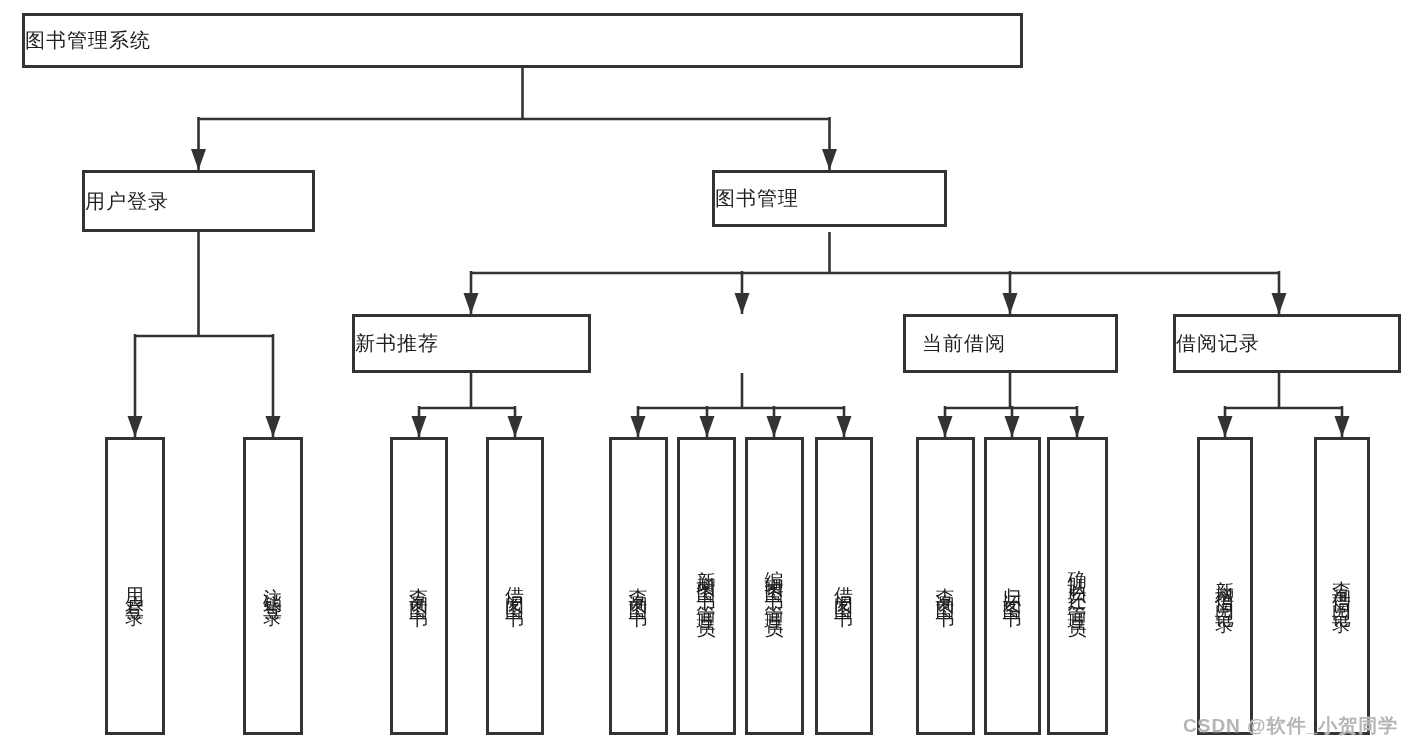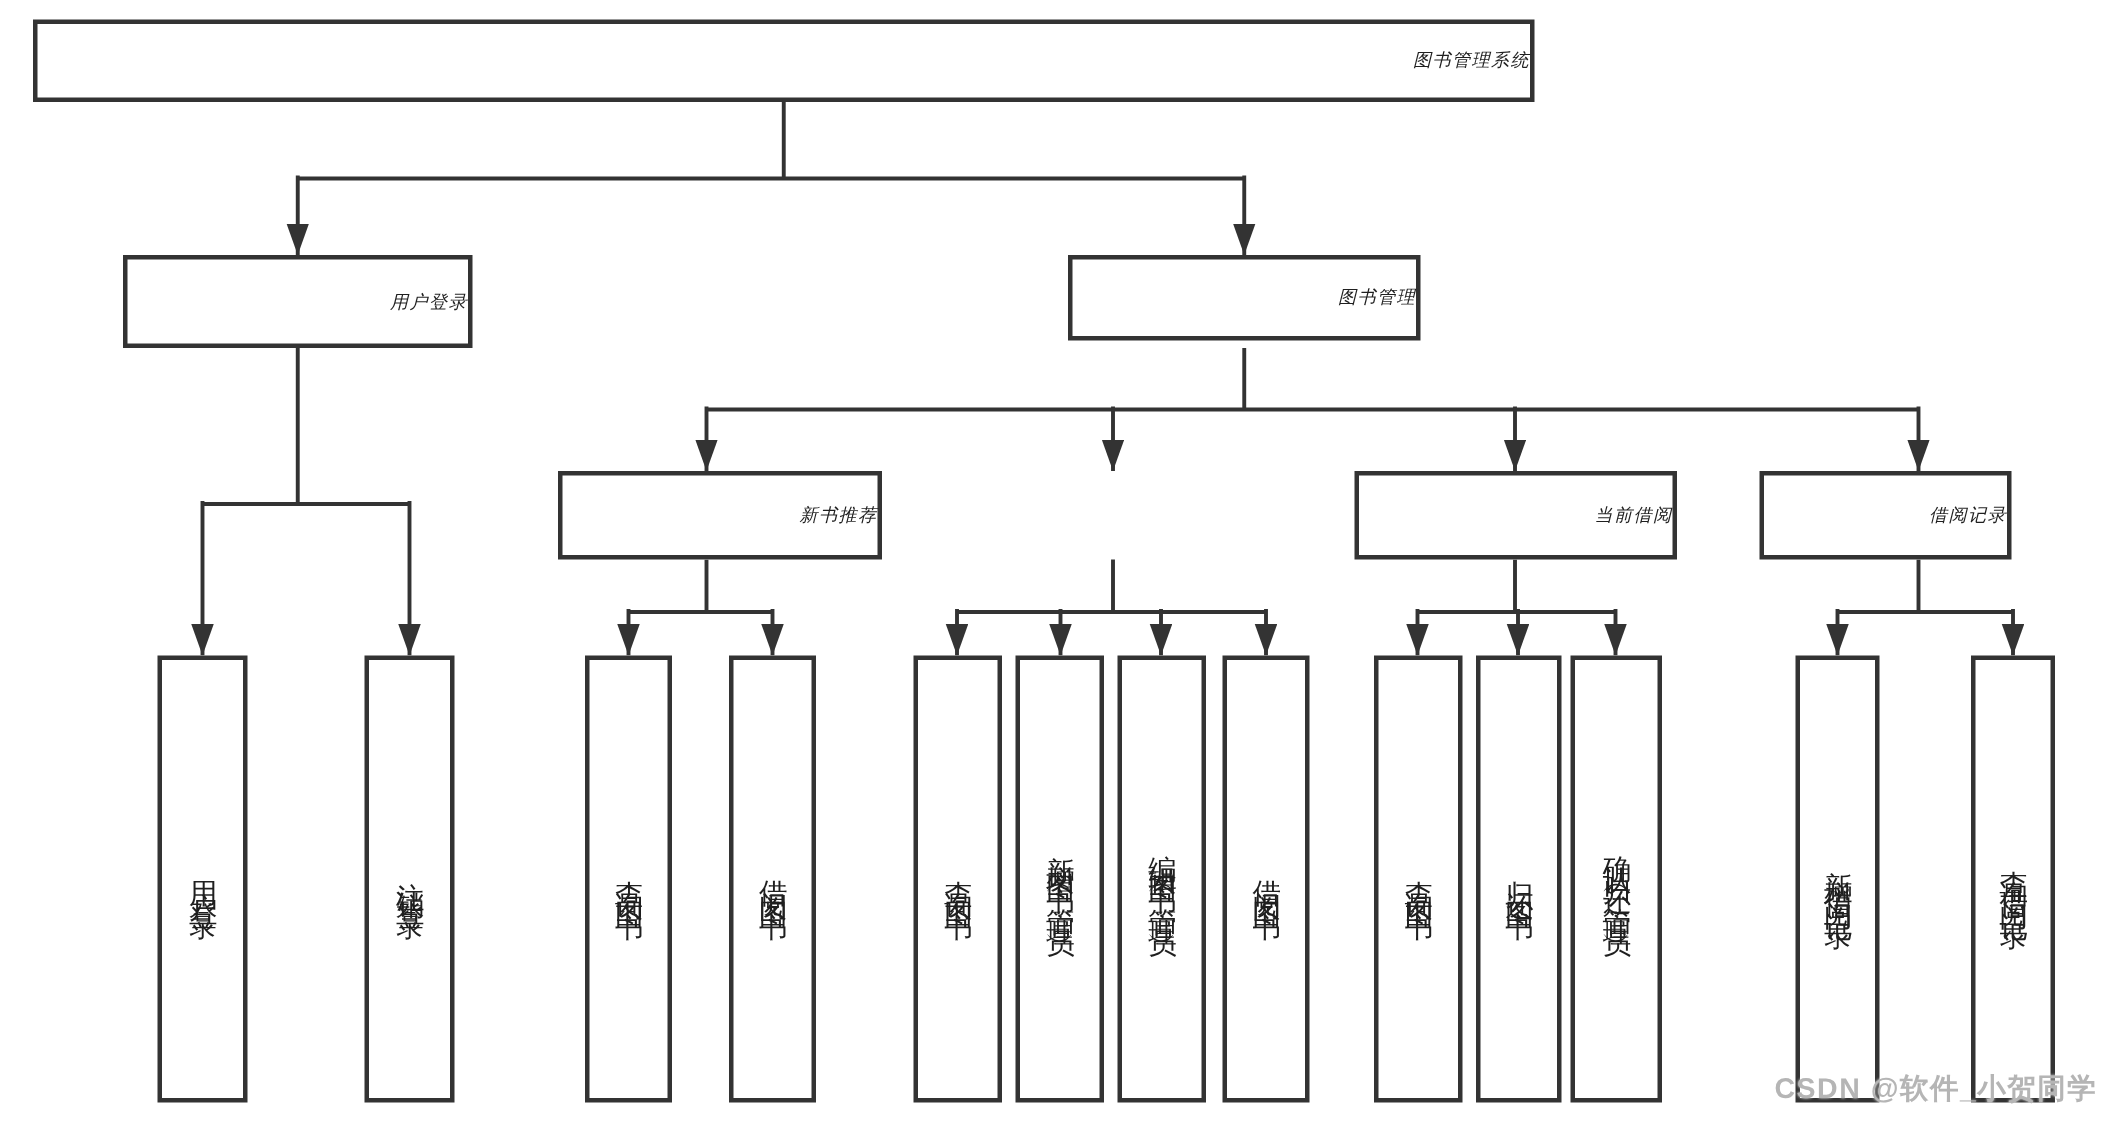--- a/index.html
+++ b/index.html
@@ -30,26 +30,25 @@
     stroke: var(--line);
     stroke-width: 2.6;
     fill: none;
   }
   .node {
     position: absolute;
     border: 3px solid var(--line);
     background: var(--bg);
     display: flex;
     align-items: center;
-    justify-content: flex-end;
-    font-size: 12px;
+    justify-content: flex-start;
+    font-size: 20px;
     letter-spacing: 1px;
     color: var(--text);
     z-index: 2;
-    font-style: italic;
   }
   .leaf {
     position: absolute;
     border: 3px solid var(--line);
     background: var(--bg);
     display: flex;
     align-items: center;
     justify-content: center;
     z-index: 2;
   }
@@ -132,27 +131,27 @@
     <span>图书管理系统</span>
   </div>
 
   <div class="node" style="left:82px; top:170px; width:233px; height:62px;">
     <span>用户登录</span>
   </div>
   <div class="node" style="left:712px; top:170px; width:235px; height:57px;">
     <span>图书管理</span>
   </div>
 
-  <div class="node" style="left:372px; top:314px; width:216px; height:59px;">
+  <div class="node" style="left:352px; top:314px; width:239px; height:59px;">
     <span>新书推荐</span>
   </div>
   <div class="node" style="left:903px; top:314px; width:215px; height:59px;padding-left:16px;">
     <span>当前借阅</span>
   </div>
-  <div class="node" style="left:1173px; top:314px; width:168px; height:59px;">
+  <div class="node" style="left:1173px; top:314px; width:228px; height:59px;">
     <span>借阅记录</span>
   </div>
 
   <div class="leaf" style="left:105px; top:437px; width:60px; height:298px;">
     <span>用户登录</span>
   </div>
   <div class="leaf" style="left:243px; top:437px; width:60px; height:298px;">
     <span>注销登录</span>
   </div>
 

